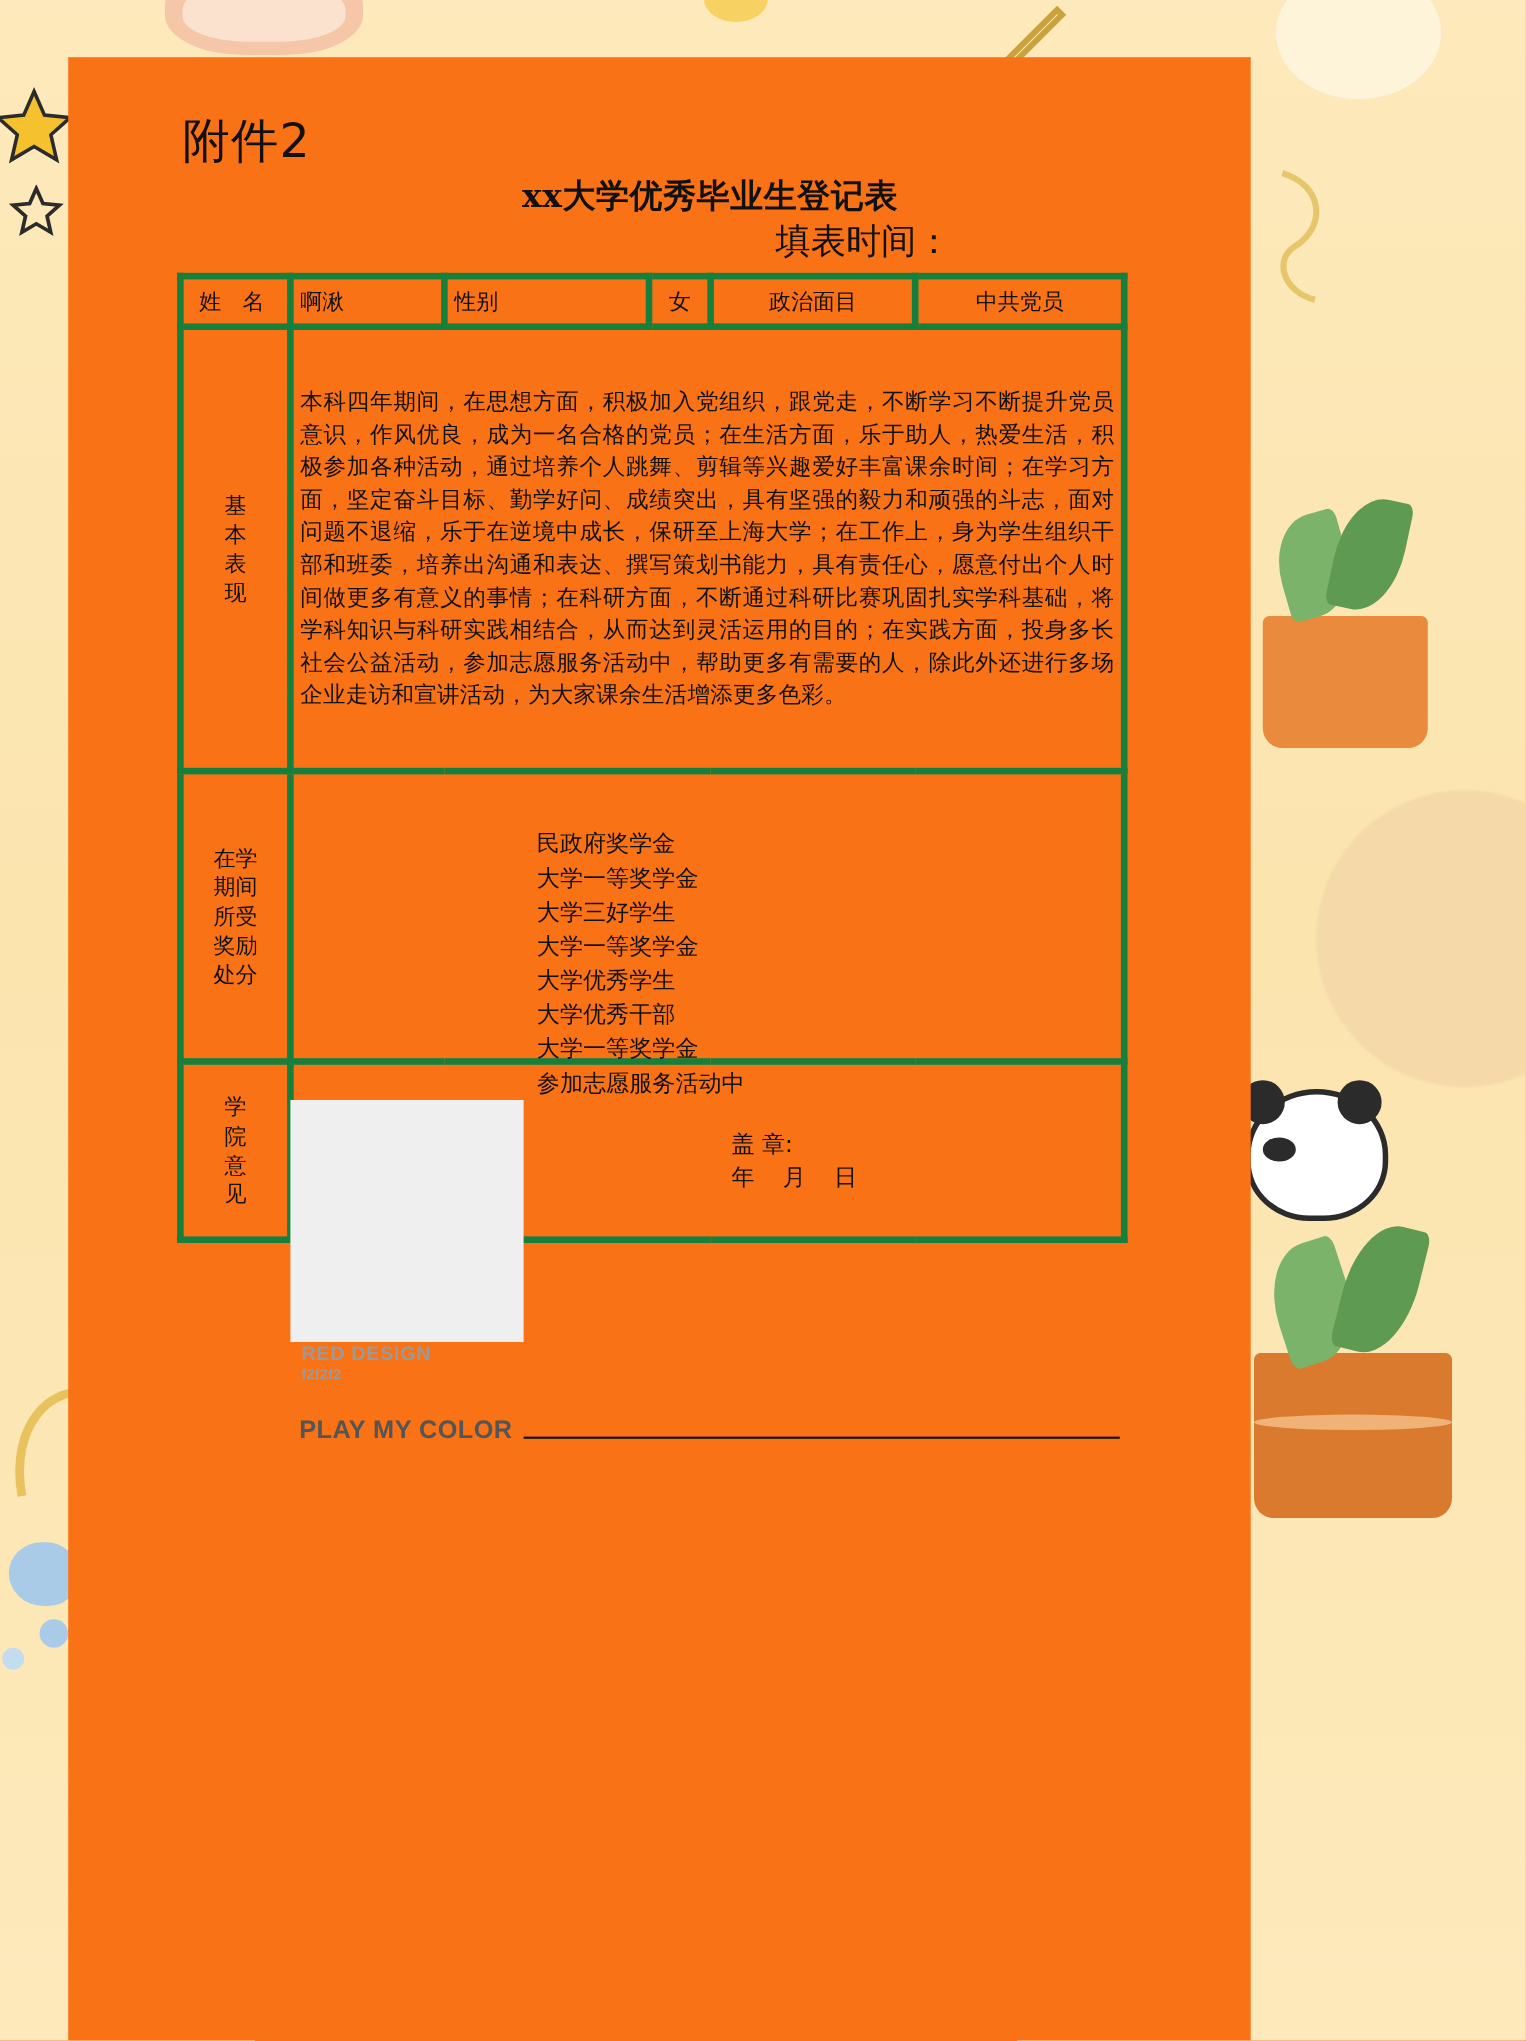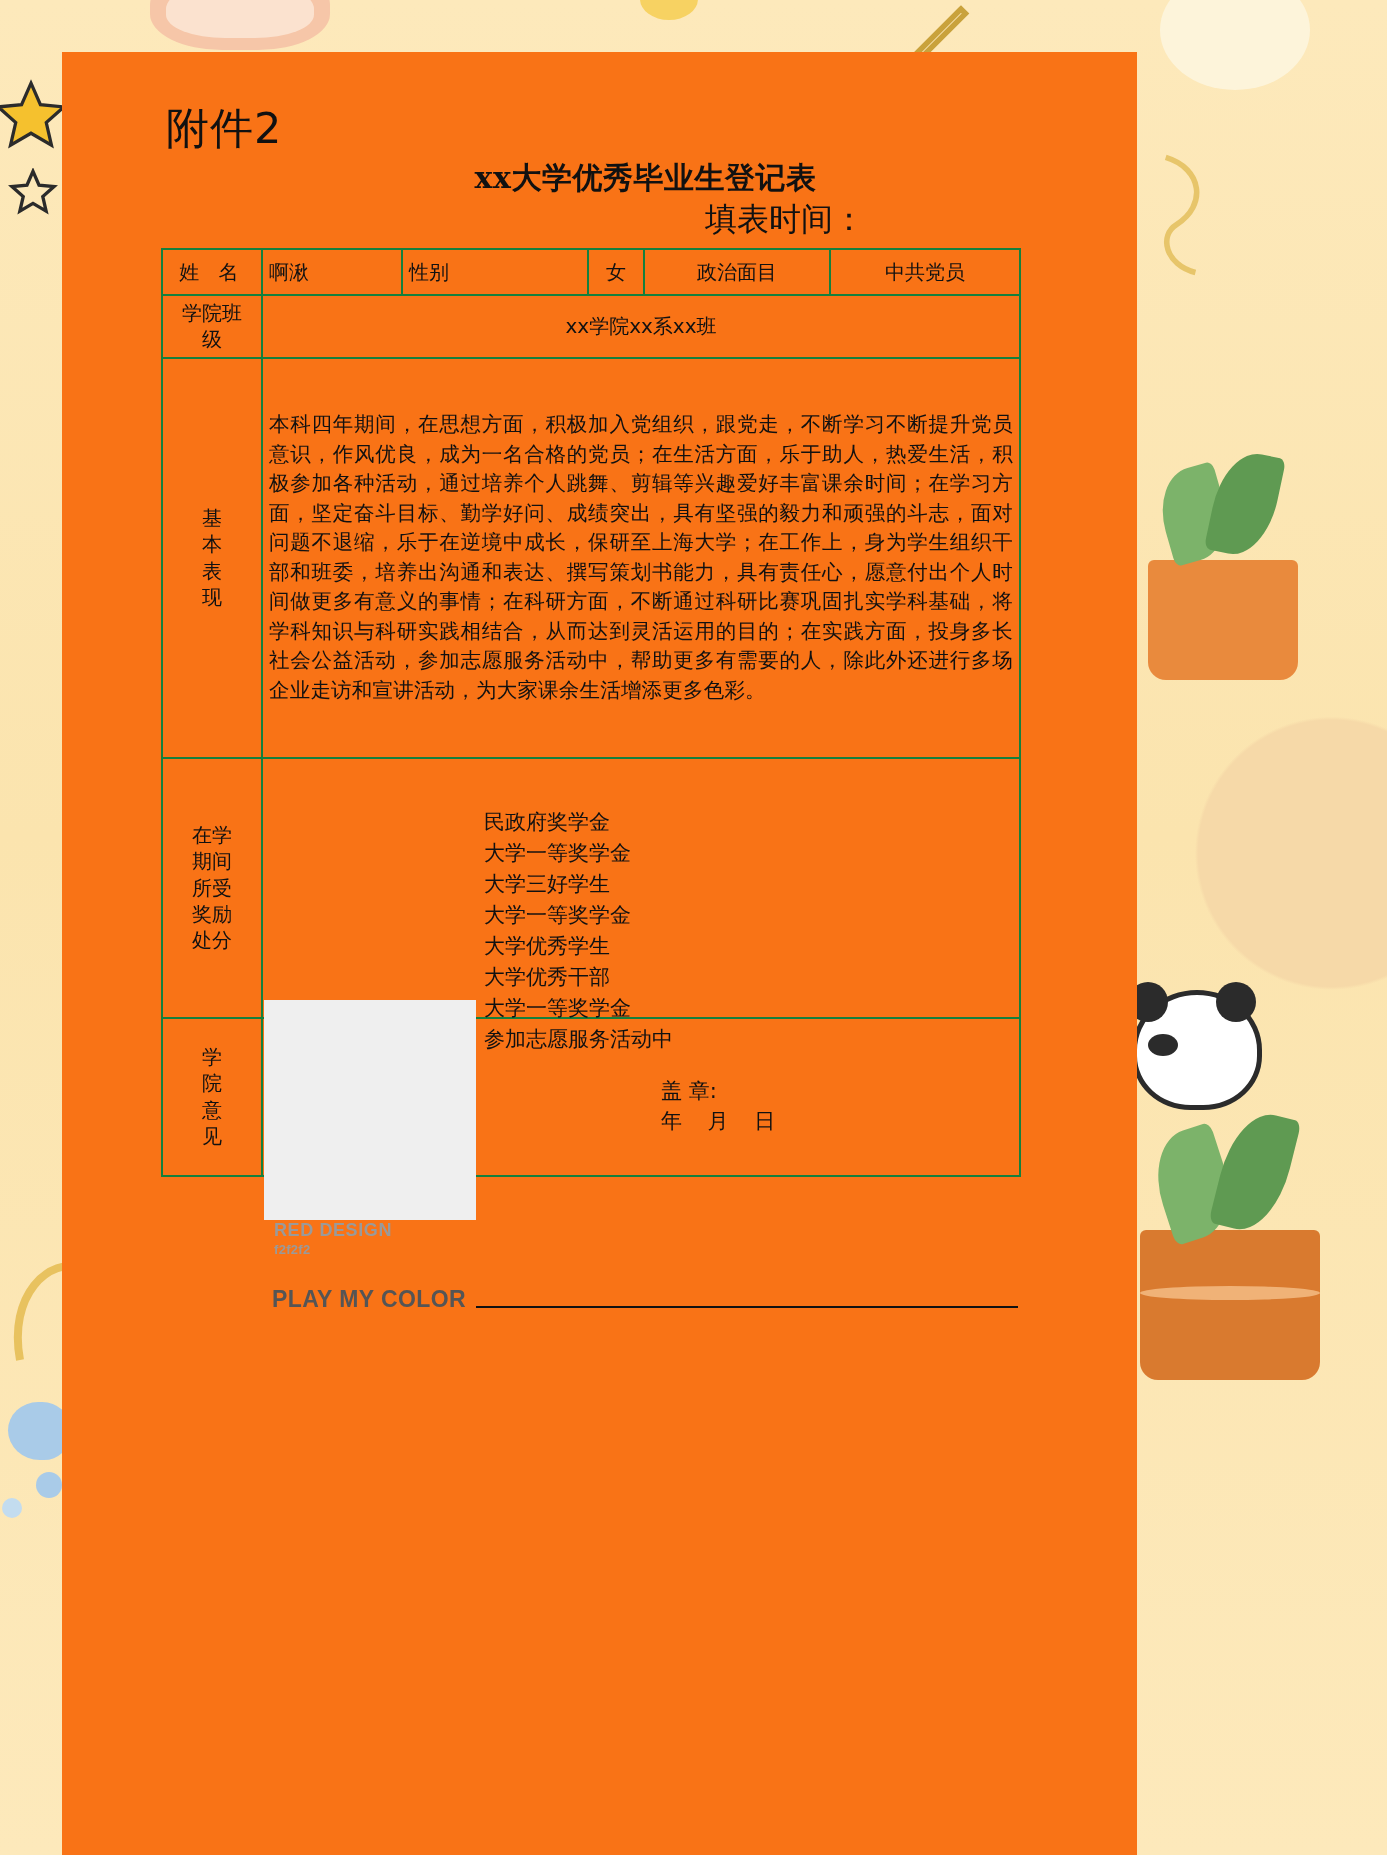--- a/index.html
+++ b/index.html
@@ -51,21 +51,21 @@
     font-size:32px;color:#111;
   }
 
   
   table.form{
     position:absolute;left:99px;top:196px;
     width:858px;border-collapse:collapse;
     table-layout:fixed;
   }
   table.form td{
-    border:2px solid #15803d;
+    border:6px solid #15803d;
     color:#111;
     font-family:"DejaVu Sans",sans-serif;
     font-size:20px;
     padding:4px 6px;
     vertical-align:middle;
     background:transparent;
   }
   .c-label{text-align:center;white-space:normal;line-height:1.25;}
   .c-center{text-align:center;}
   .c-left{text-align:left;}
@@ -223,29 +223,20 @@
       <tr class="row-h1">
         <td class="c-label spread">姓 名</td>
         <td class="c-left">啊湫</td>
         <td class="c-left">性别</td>
         <td class="c-center">女</td>
         <td class="c-center">政治面目</td>
         <td class="c-center">中共党员</td>
       </tr>
 
 
-      <tr class="row-h3">
-        <td class="vert-label">
-          <div class="vert-stack">
-            <span>学院班</span>
-            <span>级</span>
-          </div>
-        </td>
-        <td class="c-center" colspan="5">xx学院xx系xx班</td>
-      </tr>
 
 
       <tr>
         <td class="vert-label">
           <div class="vert-stack" id="perf-label">
               <span>基</span>
               <span>本</span>
               <span>表</span>
               <span>现</span>
             </div>

